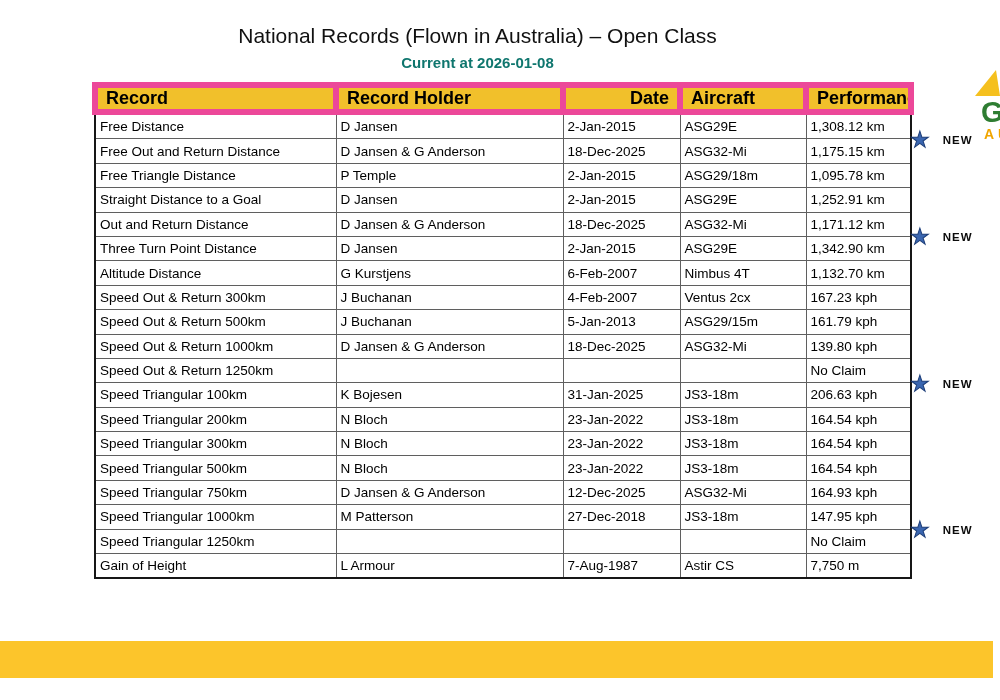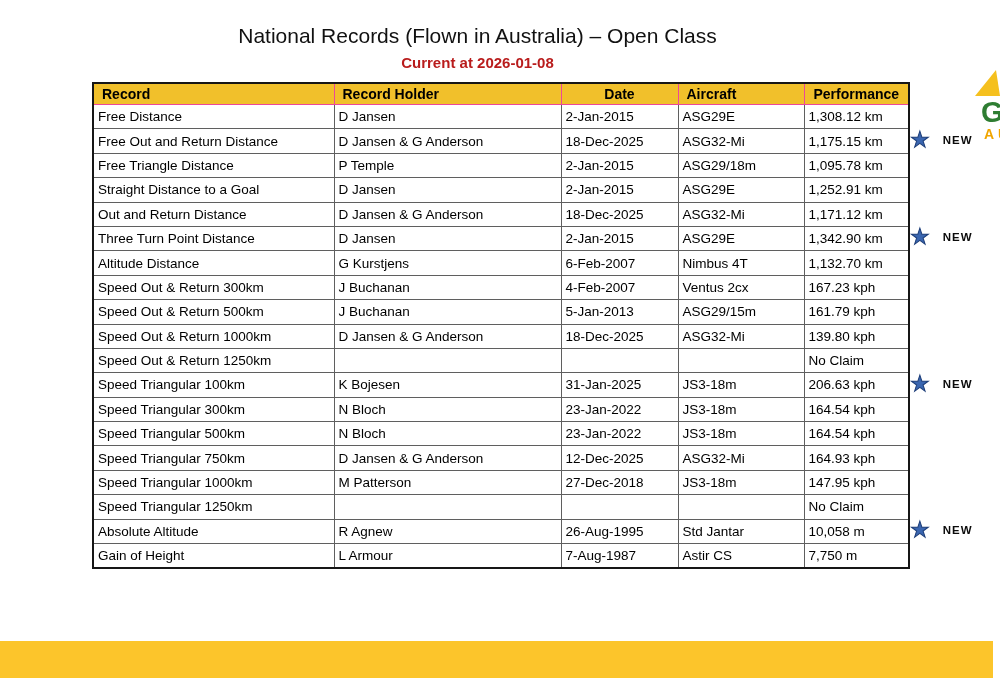--- a/index.html
+++ b/index.html
@@ -2,34 +2,34 @@
 <html style="--header-bg: #F1C02B; --band-color: #FCC52B; --star-color: #3A66B0; --logo-green: #2E7D32; --logo-orange: #F0A500;"><head>
 <meta charset="utf-8">
 <style>
   html,body{margin:0;padding:0;background:#fff;}
   .canvas{
     position:relative;width:1000px;height:700px;background:#ffffff;overflow:hidden;
     font-family:"Liberation Sans", sans-serif;color:#000;
   }
   .title-wrap{position:absolute;left:0;top:24px;width:955px;text-align:center;}
   .page-title{font-size:21px;font-weight:400;color:#111;}
-  .page-subtitle{font-size:15px;font-weight:700;margin-top:6px;color:#b91c1c;}
+  .page-subtitle{font-size:15px;font-weight:700;margin-top:6px;color:#0f766e;}
 
   .table-wrap{position:absolute;left:92px;top:82px;width:816px;}
   table.records{border-collapse:collapse;table-layout:fixed;width:816px;border:2px solid #161616;}
   col.c0{width:241px}col.c1{width:227px}col.c2{width:117px}col.c3{width:126px}col.c4{width:105px}
   th{
-    background:var(--header-bg,#F1C02B);border:1px solid #ec4899;height:20px;
-    font-size:14px;font-weight:700;padding:0 8px;white-space:nowrap;overflow:hidden;
+    background:var(--header-bg,#F1C02B);border:6px solid #ec4899;height:20px;
+    font-size:18px;font-weight:700;padding:0 8px;white-space:nowrap;overflow:hidden;
   }
   td{
     background:#fff;border:1px solid #5f5f5f;height:23.4px;
     font-size:13.5px;padding:0 4px;white-space:nowrap;overflow:hidden;vertical-align:middle;
   }
-  .al{text-align:left}.ac{text-align:center}.ar{text-align:left}
+  .al{text-align:left}.ac{text-align:right}.ar{text-align:left}
   td.date{padding-right:12px}
   td.perf{}
 
   .markers-layer{position:absolute;left:0;top:0;width:1000px;height:700px;pointer-events:none;}
   .marker{position:absolute;left:910px;display:flex;align-items:center;gap:13px;}
   .star-icon{
     font-size:22px;line-height:1;color:var(--star-color,#3A66B0);
     -webkit-text-stroke:1px #1c3d78;text-stroke:1px #1c3d78;
   }
   .new-badge{font-size:11.5px;font-weight:700;color:#0b0b0b;letter-spacing:1px;}
@@ -151,20 +151,27 @@
             <td class="ar perf">No Claim</td>
           </tr>
           <tr>
             <td class="al">Speed Triangular 100km</td>
             <td class="al">K Bojesen</td>
             <td class="ar date">31-Jan-2025</td>
             <td class="al">JS3-18m</td>
             <td class="ar perf">206.63 kph</td>
           </tr>
           <tr>
+            <td class="al">Speed Triangular 200km</td>
+            <td class="al">N Bloch</td>
+            <td class="ar date">23-Jan-2022</td>
+            <td class="al">JS3-18m</td>
+            <td class="ar perf">164.54 kph</td>
+          </tr>
+          <tr>
             <td class="al">Speed Triangular 300km</td>
             <td class="al">N Bloch</td>
             <td class="ar date">23-Jan-2022</td>
             <td class="al">JS3-18m</td>
             <td class="ar perf">164.54 kph</td>
           </tr>
           <tr>
             <td class="al">Speed Triangular 500km</td>
             <td class="al">N Bloch</td>
             <td class="ar date">23-Jan-2022</td>
@@ -184,27 +191,20 @@
             <td class="ar date">27-Dec-2018</td>
             <td class="al">JS3-18m</td>
             <td class="ar perf">147.95 kph</td>
           </tr>
           <tr>
             <td class="al">Speed Triangular 1250km</td>
             <td class="al"></td>
             <td class="ar date"></td>
             <td class="al"></td>
             <td class="ar perf">No Claim</td>
-          </tr>
-          <tr>
-            <td class="al">Absolute Altitude</td>
-            <td class="al">R Agnew</td>
-            <td class="ar date">26-Aug-1995</td>
-            <td class="al">Std Jantar</td>
-            <td class="ar perf">10,058 m</td>
           </tr>
           <tr>
             <td class="al">Gain of Height</td>
             <td class="al">L Armour</td>
             <td class="ar date">7-Aug-1987</td>
             <td class="al">Astir CS</td>
             <td class="ar perf">7,750 m</td>
           </tr>
         </tbody>
     </table>

